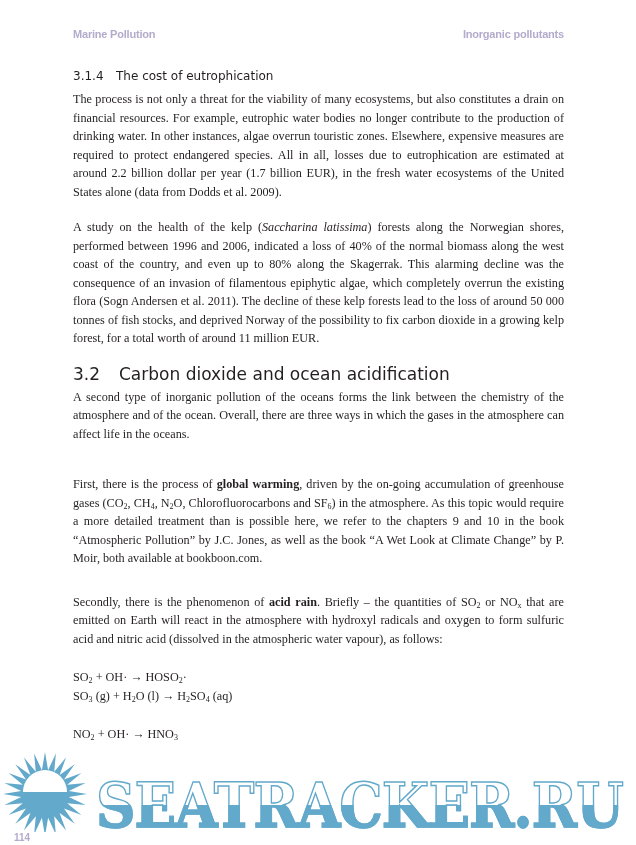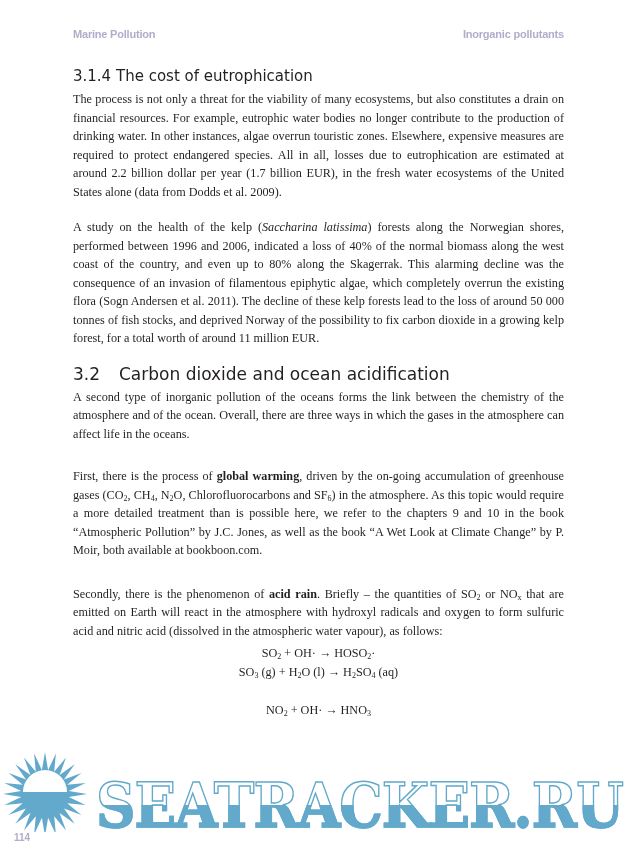--- a/index.html
+++ b/index.html
@@ -2,27 +2,27 @@
 <html><head>
 <meta charset="utf-8">
 <style>
   html, body { margin: 0; padding: 0; background: #ffffff; }
   body { width: 636px; height: 845px; position: relative; overflow: hidden; }
   .page { position: absolute; left: 0; top: 0; width: 636px; height: 845px; }
   .hdr { position: absolute; top: 28px; font-family: "Liberation Sans", sans-serif; font-size: 11px; color: #b3abcb; font-weight: bold; letter-spacing: -0.2px; }
   .hdr-left { left: 73px; }
   .hdr-right { right: 72px; padding-left: 47px; }
   .content { position: absolute; left: 73px; width: 491px; top: 67px; font-family: "Liberation Serif", serif; font-size: 12.2px; line-height: 18.5px; color: #231f20; }
-  .h3 { font-family: "DejaVu Sans", sans-serif; font-size: 15px; color: #231f20; margin: 0 0 7px 0; height: 16px; }
+  .h3 { font-family: "DejaVu Sans", sans-serif; font-size: 12px; color: #231f20; margin: 0 0 7px 0; height: 16px; }
   .h3 .num { display: inline-block; width: 43px; }
   .h2 { font-family: "DejaVu Sans", sans-serif; font-size: 17px; color: #231f20; margin: 10px 0 3px 0; height: 20px; }
   .h2 .num { display: inline-block; width: 46px; }
   p { margin: 0 0 17px 0; text-align: justify; }
   p.tight { margin-bottom: 0; }
-  .eq-block { text-align: center; line-height: 19px; margin: 4px 0 0 0; }
+  .eq-block { line-height: 19px; margin: 20px 0 0 0; }
   .eq-gap { height: 19px; }
   sub { font-size: 8px; vertical-align: -2px; line-height: 0; }
   .watermark { position: absolute; left: 0; top: 752px; width: 636px; height: 80px; }
   .wm-text { position: absolute; left: 96px; top: 775px; font-family: "DejaVu Serif", serif; font-weight: bold; font-size: 62px; letter-spacing: -1px; line-height: 62px;
      color: transparent; -webkit-text-stroke: 1.5px #62a9cb;
      background: linear-gradient(to bottom, #ffffff 0%, #ffffff 48%, #62a9cb 48%, #62a9cb 100%);
      -webkit-background-clip: text; background-clip: text; transform: scaleX(0.88); transform-origin: left center; }
   .page-num { position: absolute; top: 832px; left: 14px; width: 636px; text-align: left; font-family: "Liberation Sans", sans-serif; font-size: 10px; color: #b3abcb; font-weight: bold; }
 </style>
 </head>
@@ -40,21 +40,21 @@
     </div>
 
     <p>The process is not only a threat for the viability of many ecosystems, but also constitutes a drain on financial resources. For example, eutrophic water bodies no longer contribute to the production of drinking water. In other instances, algae overrun touristic zones. Elsewhere, expensive measures are required to protect endangered species. All in all, losses due to eutrophication are estimated at around 2.2 billion dollar per year (1.7 billion EUR), in the fresh water ecosystems of the United States alone (data from Dodds et al. 2009).</p>
 
     <p><span>A study on the health of the kelp (</span><i>Saccharina latissima</i><span>) forests along the Norwegian shores, performed between 1996 and 2006, indicated a loss of 40% of the normal biomass along the west coast of the country, and even up to 80% along the Skagerrak. This alarming decline was the consequence of an invasion of filamentous epiphytic algae, which completely overrun the existing flora (Sogn Andersen et al. 2011). The decline of these kelp forests lead to the loss of around 50 000 tonnes of fish stocks, and deprived Norway of the possibility to fix carbon dioxide in a growing kelp forest, for a total worth of around 11 million EUR.</span></p>
 
     <div class="h2">
       <span class="num">3.2</span><span>Carbon dioxide and ocean acidification</span>
     </div>
 
-    <p style="margin-bottom:24px">A second type of inorganic pollution of the oceans forms the link between the chemistry of the atmosphere and of the ocean. Overall, there are three ways in which the gases in the atmosphere can affect life in the oceans.</p>
+    <p style="margin-bottom:32px">A second type of inorganic pollution of the oceans forms the link between the chemistry of the atmosphere and of the ocean. Overall, there are three ways in which the gases in the atmosphere can affect life in the oceans.</p>
 
     <p><span>First, there is the process of </span><b>global warming</b><span>, driven by the on-going accumulation of greenhouse gases (CO</span><sub>2</sub><span>, CH</span><sub>4</sub><span>, N</span><sub>2</sub><span>O, Chlorofluorocarbons and SF</span><sub>6</sub><span>) in the atmosphere. As this topic would require a more detailed treatment than is possible here, we refer to the chapters 9 and 10 in the book “Atmospheric Pollution” by J.C. Jones, as well as the book “A Wet Look at Climate Change” by P. Moir, both available at bookboon.com.</span></p>
 
     <p class="tight" style="margin-top:25px"><span>Secondly, there is the phenomenon of </span><b>acid rain</b><span>. Briefly – the quantities of SO</span><sub>2</sub><span> or NO</span><sub>x</sub><span> that are emitted on Earth will react in the atmosphere with hydroxyl radicals and oxygen to form sulfuric acid and nitric acid (dissolved in the atmospheric water vapour), as follows:</span></p>
 
     <div class="eq-block">
       <div><span>SO</span><sub>2</sub><span> + OH· → HOSO</span><sub>2</sub><span>·</span></div>
       <div><span>SO</span><sub>3</sub><span> (g) + H</span><sub>2</sub><span>O (l) → H</span><sub>2</sub><span>SO</span><sub>4</sub><span> (aq)</span></div>
       <div class="eq-gap"></div>
       <div><span>NO</span><sub>2</sub><span> + OH· → HNO</span><sub>3</sub></div>

